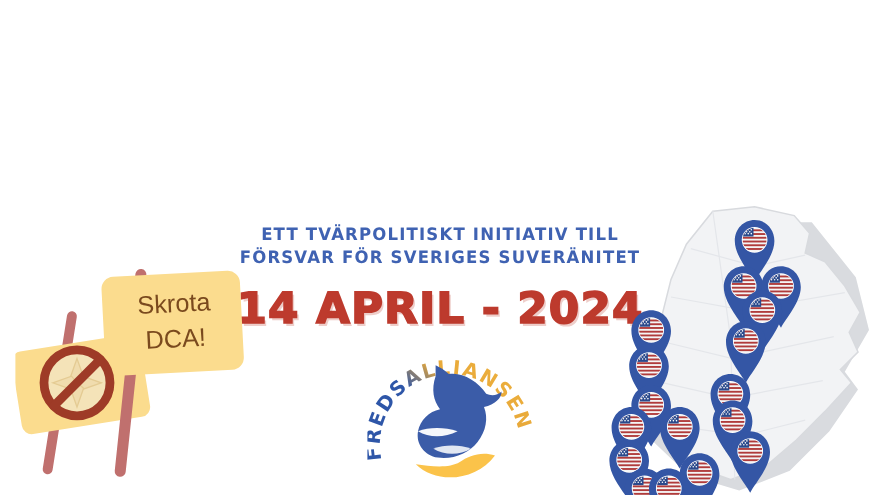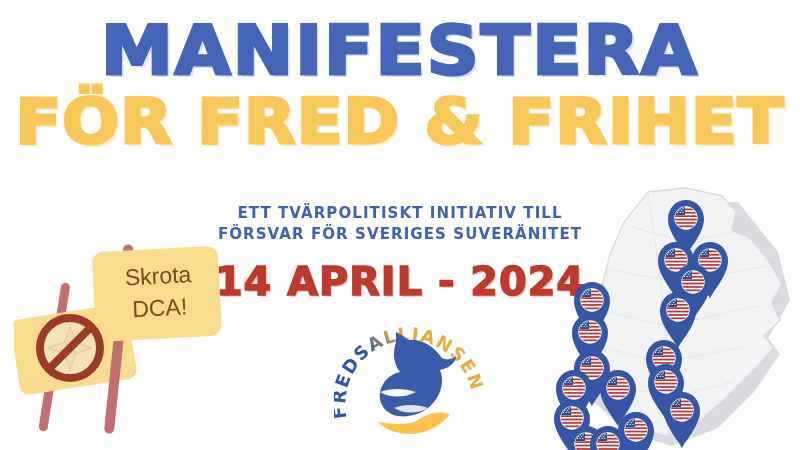--- a/index.html
+++ b/index.html
@@ -93,24 +93,20 @@
 
   
   .map { position: absolute; left: 536px; top: 186px; width: 264px; height: 264px; }
   .map svg { display: block; }
 </style>
 </head>
 <body>
 
 <div id="poster">
 
-  <div class="headline-wrap">
-    <div class="title-main">MANIFESTERA</div>
-    <div class="title-sub">FÖR FRED &amp; FRIHET</div>
-  </div>
 
   <div class="subtitle">
     <div>ETT TVÄRPOLITISKT INITIATIV TILL</div>
     <div>FÖRSVAR FÖR SVERIGES SUVERÄNITET</div>
   </div>
 
   <div class="date-line">14 APRIL - 2024</div>
 
   <div class="signs">
     <svg viewBox="0 0 230 206" width="230" height="206" xmlns="http://www.w3.org/2000/svg">

